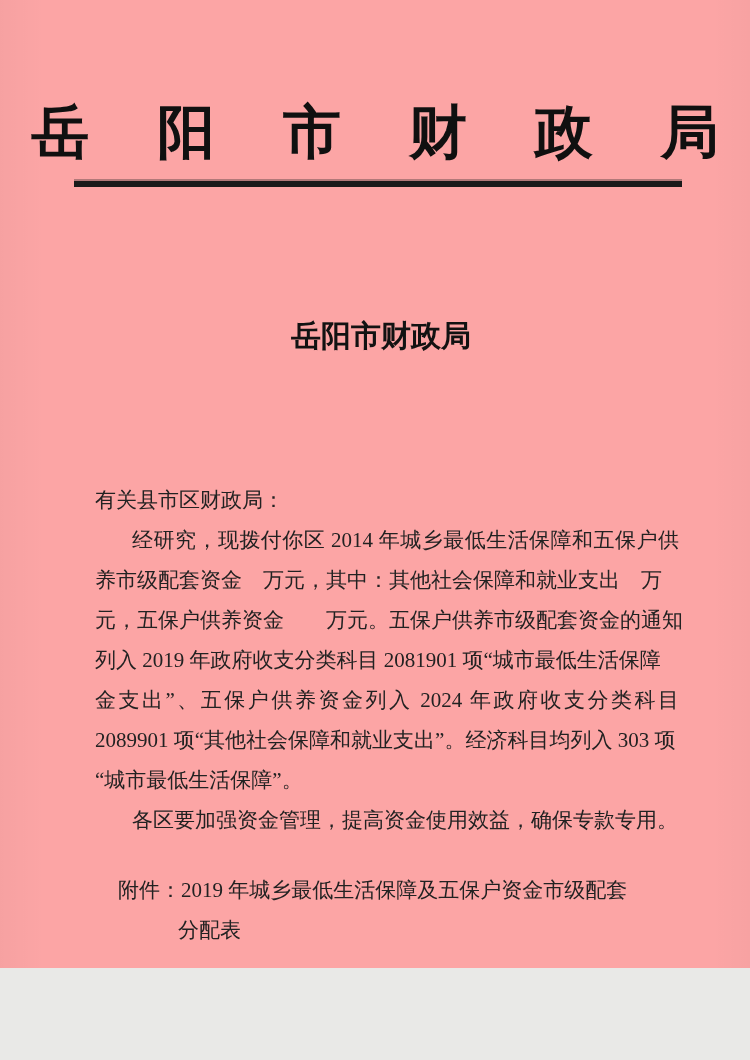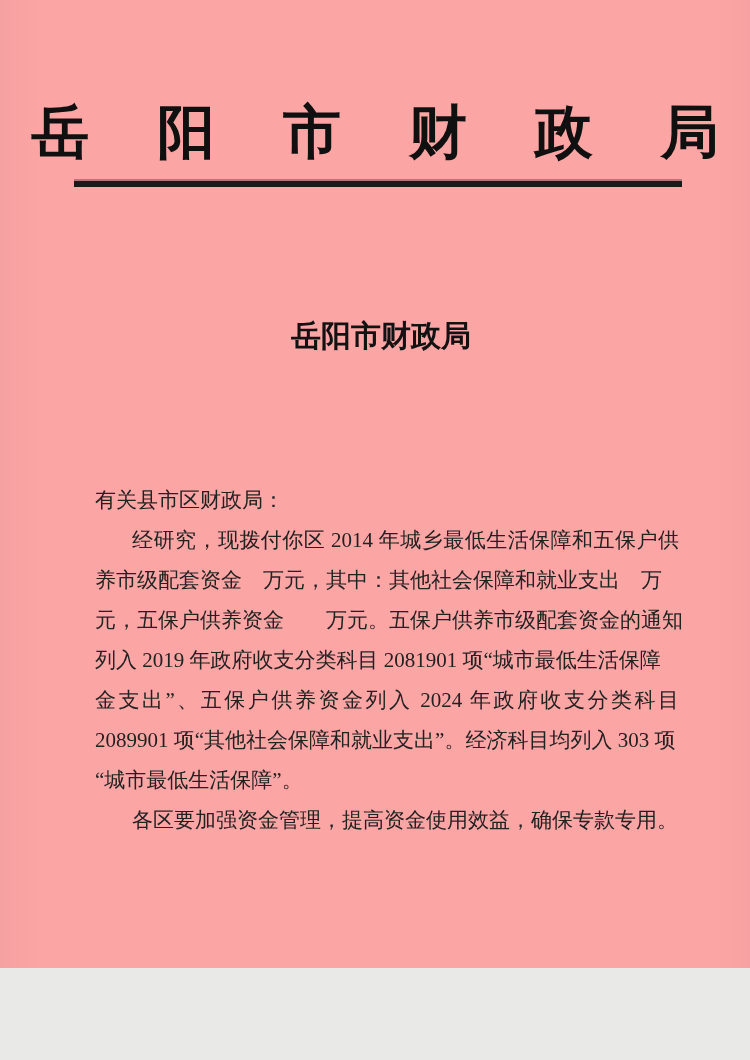--- a/index.html
+++ b/index.html
@@ -126,18 +126,22 @@
     <div class="body-line ind jfull">经研究，现拨付你区 2014 年城乡最低生活保障和五保户供</div>
     <div class="body-line nowrap">养市级配套资金　万元，其中：其他社会保障和就业支出　万</div>
     <div class="body-line nowrap">元，五保户供养资金　　万元。五保户供养市级配套资金的通知</div>
     <div class="body-line nowrap">列入 2019 年政府收支分类科目 2081901 项“城市最低生活保障</div>
     <div class="body-line jfull">金支出”、五保户供养资金列入 2024 年政府收支分类科目</div>
     <div class="body-line nowrap">2089901 项“其他社会保障和就业支出”。经济科目均列入 303 项</div>
     <div class="body-line">“城市最低生活保障”。</div>
     <div class="body-line ind">各区要加强资金管理，提高资金使用效益，确保专款专用。</div>
   </div>
 
+  <div class="attachment-block">
+    <div>附件：2019 年城乡最低生活保障及五保户资金市级配套</div>
+    <div class="attachment-line2">分配表</div>
+  </div>
 
   <div class="footer-rule"></div>
 
   <div class="page-number">— 1 —</div>
 
 </div>
 
 </body></html>

